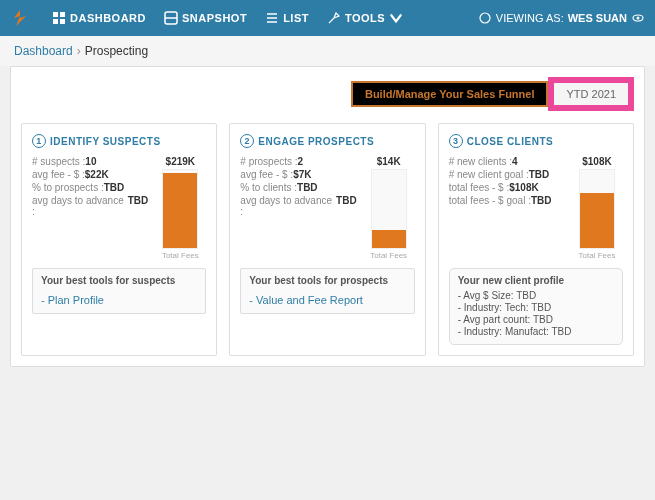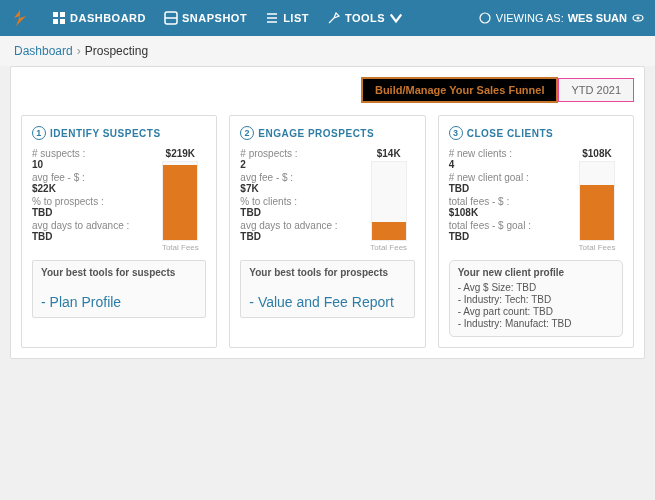--- a/index.html
+++ b/index.html
@@ -91,21 +91,21 @@
       color: #c8762e;
     }
     .tab-btn.active {
       background: #000000;
       border: 2px solid #c8762e;
       color: #c8762e;
       font-weight: bold;
     }
     .tab-btn.inactive {
       background: #f5f5f5;
-      border: 1px solid #ec4899;
+      border: 6px solid #ec4899;
       color: #666;
     }
 
     
     .cards-row {
       display: flex;
       gap: 12px;
     }
     .card {
       flex: 1;
@@ -138,25 +138,23 @@
     }
     .card-content {
       display: flex;
       gap: 6px;
     }
     .card-stats {
       flex: 1;
     }
     .stat-row {
       display: flex;
-      justify-content: space-between;
       font-size: 10px;
       color: #555;
       margin-bottom: 2px;
-      flex-direction: column;
     }
     .stat-label { color: #888; }
     .stat-value { font-weight: bold; color: #333; }
 
     .card-chart {
       display: flex;
       flex-direction: column;
       align-items: center;
       justify-content: flex-end;
       width: 52px;
@@ -190,25 +188,25 @@
       margin-top: 8px;
       border: 1px solid #ddd;
       border-radius: 2px;
       padding: 6px 8px;
       font-size: 10px;
       background: #fafafa;
     }
     .card-tools-title {
       font-weight: bold;
       color: #555;
-      margin-bottom: 16px;
+      margin-bottom: 8px;
     }
     .card-tools-item {
       color: #2e7da6;
-      font-size: 14px;
+      font-size: 11px;
       margin-bottom: 1px;
     }
 
     .card-profile {
       margin-top: 8px;
       border: 1px solid #ddd;
       border-radius: 5px;
       padding: 6px 8px;
       font-size: 10px;
       background: #fafafa;

